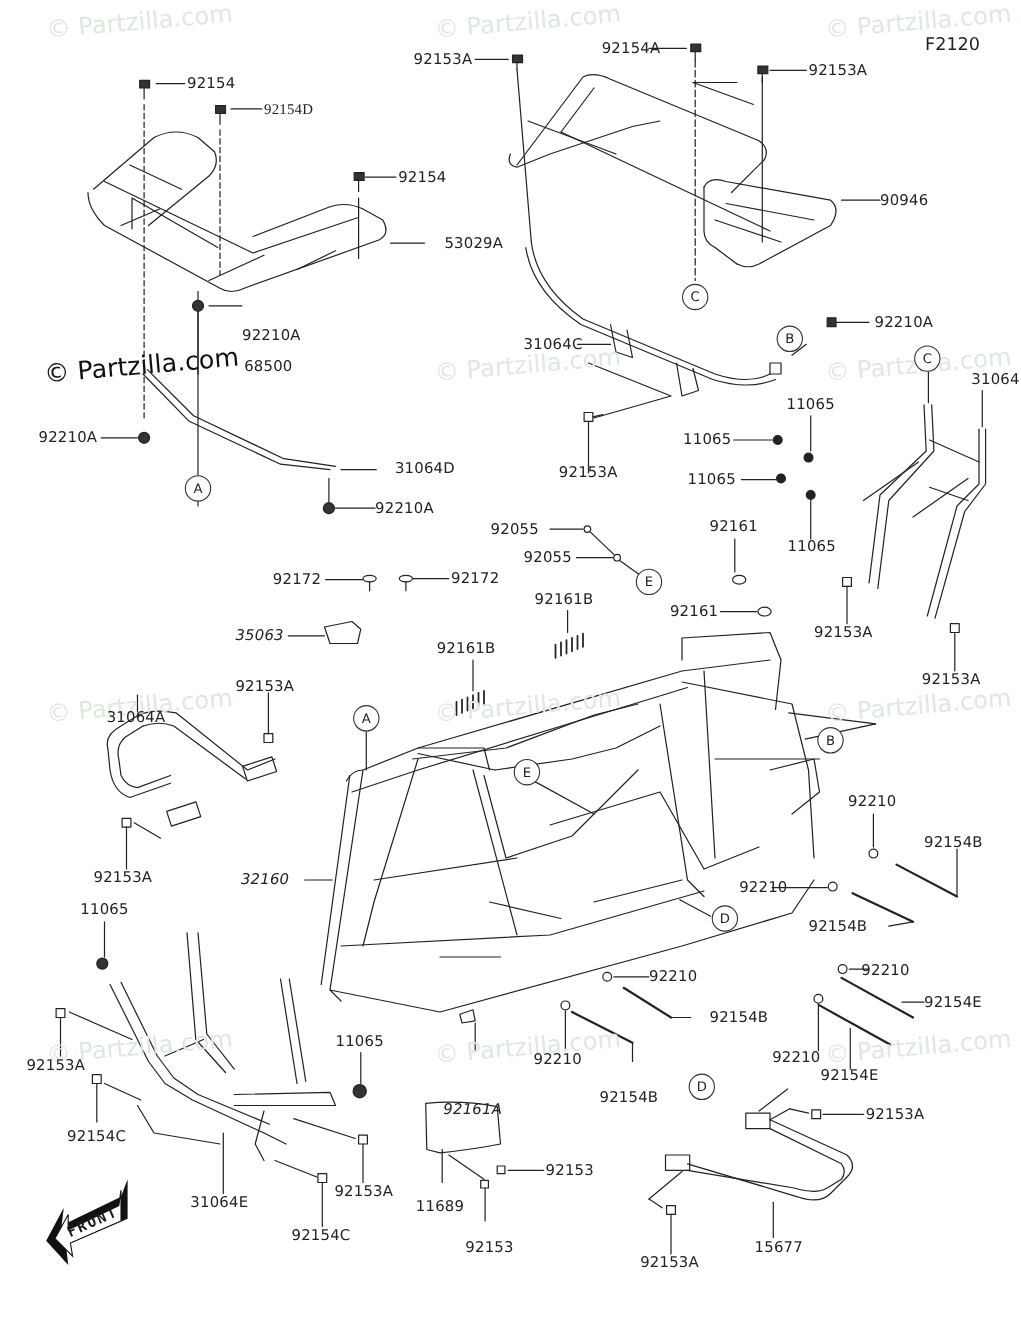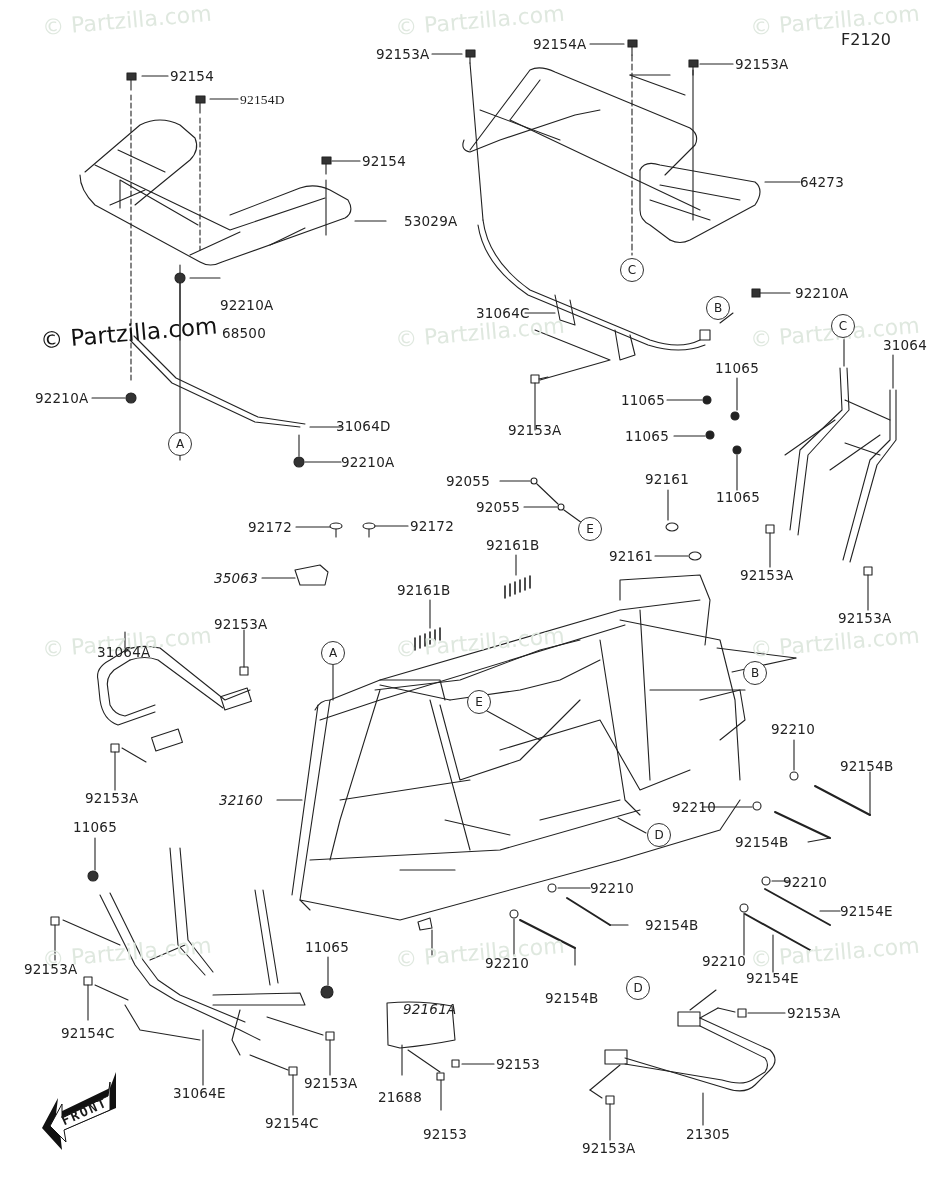--- a/index.html
+++ b/index.html
@@ -340,28 +340,28 @@
 <div class="callout" style="left:626px;top:976px;">D</div>
 <div class="callout" style="left:578px;top:517px;">E</div>
 <div class="callout" style="left:467px;top:690px;">E</div>
 
 <div class="part-label" style="left:170px;top:70px;">92154</div>
 <div class="part-label" style="left:240px;top:93px;font-family:Liberation Serif, serif;">92154D</div>
 <div class="part-label" style="left:362px;top:155px;">92154</div>
 <div class="part-label" style="left:404px;top:215px;">53029A</div>
 
 <div class="part-label" style="left:376px;top:48px;">92153A</div>
-<div class="part-label" style="left:533px;top:38px;">92154A</div>
+<div class="part-label" style="left:547px;top:38px;">92154A</div>
 <div class="part-label" style="left:735px;top:58px;">92153A</div>
-<div class="part-label" style="left:800px;top:176px;">64273</div>
+<div class="part-label" style="left:800px;top:176px;">90946</div>
 
 <div class="part-label" style="left:220px;top:299px;">92210A</div>
 <div class="part-label" style="left:222px;top:327px;">68500</div>
 <div class="part-label" style="left:35px;top:392px;">92210A</div>
-<div class="part-label" style="left:336px;top:420px;">31064D</div>
+<div class="part-label" style="left:359px;top:420px;">31064D</div>
 <div class="part-label" style="left:341px;top:456px;">92210A</div>
 
 <div class="part-label" style="left:476px;top:307px;">31064C</div>
 <div class="part-label" style="left:795px;top:287px;">92210A</div>
 <div class="part-label" style="left:508px;top:424px;">92153A</div>
 
 <div class="part-label" style="left:715px;top:362px;">11065</div>
 <div class="part-label" style="left:621px;top:394px;">11065</div>
 <div class="part-label" style="left:625px;top:430px;">11065</div>
 <div class="part-label" style="left:716px;top:491px;">11065</div>
@@ -404,26 +404,26 @@
 <div class="part-label" style="left:746px;top:972px;">92154E</div>
 
 <div class="part-label" style="left:24px;top:963px;">92153A</div>
 <div class="part-label" style="left:61px;top:1027px;">92154C</div>
 <div class="part-label" style="left:173px;top:1087px;">31064E</div>
 <div class="part-label" style="left:265px;top:1117px;">92154C</div>
 <div class="part-label" style="left:304px;top:1077px;">92153A</div>
 
 <div class="part-label" style="left:305px;top:941px;">11065</div>
 <div class="part-label" style="left:403px;top:1003px;font-style:italic;">92161A</div>
-<div class="part-label" style="left:378px;top:1091px;">21688</div>
+<div class="part-label" style="left:378px;top:1091px;">11689</div>
 <div class="part-label" style="left:496px;top:1058px;">92153</div>
 <div class="part-label" style="left:423px;top:1128px;">92153</div>
 
 <div class="part-label" style="left:787px;top:1007px;">92153A</div>
-<div class="part-label" style="left:686px;top:1128px;">21305</div>
+<div class="part-label" style="left:686px;top:1128px;">15677</div>
 <div class="part-label" style="left:582px;top:1142px;">92153A</div>
 
 <div class="front-arrow" style="left:40px;top:1070px;width:80px;height:90px;">
   <svg width="80" height="90" viewBox="0 0 80 90">
     <polygon points="76,2 76,38 20,62 22,80 2,58 18,28 16,44 70,18" fill="#111"></polygon>
     <polygon points="70,12 70,40 24,60 26,72 10,56 22,34 22,48 68,26" fill="#fff" stroke="#111" stroke-width="1"></polygon>
   </svg>
   <span style="position:absolute;left:20px;top:34px;font-size:13px;font-weight:bold;letter-spacing:2px;transform:rotate(-24deg);font-family:'DejaVu Sans Mono', monospace;">FRONT</span>
 </div>
 

